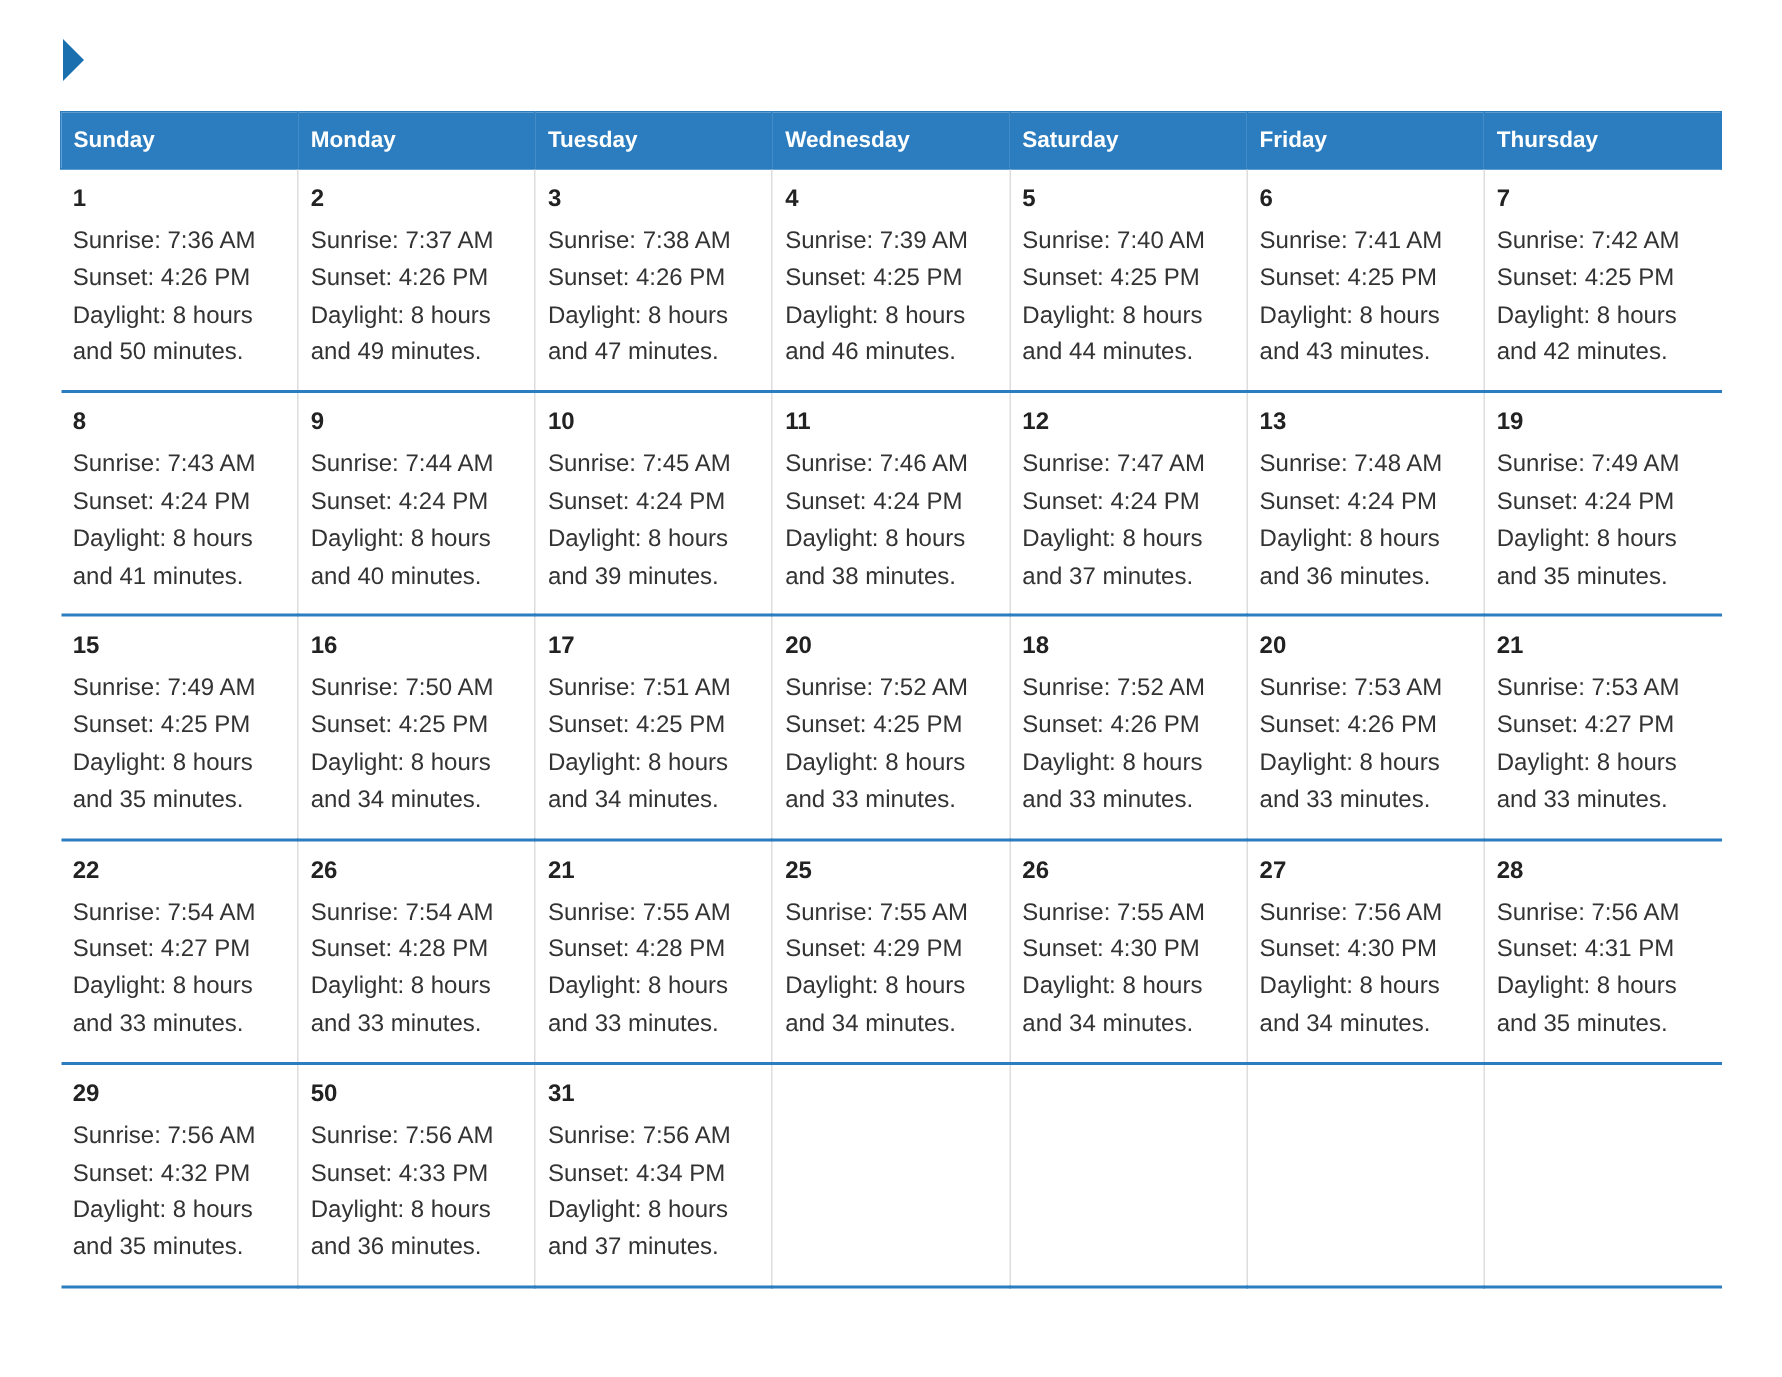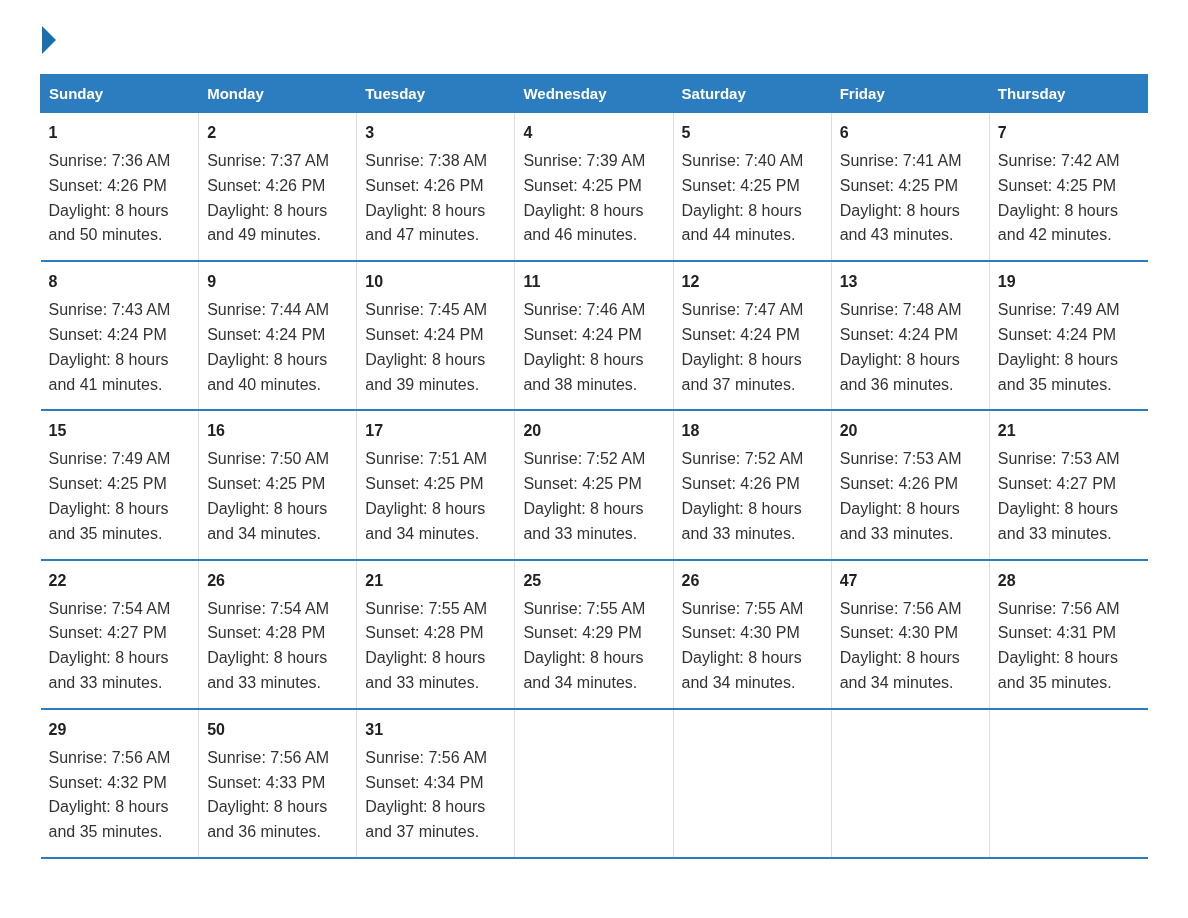--- a/index.html
+++ b/index.html
@@ -245,21 +245,21 @@
         </td>
         <td>
           <span class="day-number">25</span>
           <div class="day-info">Sunrise: 7:55 AM<br>Sunset: 4:29 PM<br>Daylight: 8 hours<br>and 34 minutes.</div>
         </td>
         <td>
           <span class="day-number">26</span>
           <div class="day-info">Sunrise: 7:55 AM<br>Sunset: 4:30 PM<br>Daylight: 8 hours<br>and 34 minutes.</div>
         </td>
         <td>
-          <span class="day-number">47</span>
+          <span class="day-number">27</span>
           <div class="day-info">Sunrise: 7:56 AM<br>Sunset: 4:30 PM<br>Daylight: 8 hours<br>and 34 minutes.</div>
         </td>
         <td>
           <span class="day-number">28</span>
           <div class="day-info">Sunrise: 7:56 AM<br>Sunset: 4:31 PM<br>Daylight: 8 hours<br>and 35 minutes.</div>
         </td>
       </tr>
       <tr>
         <td>
           <span class="day-number">29</span>

